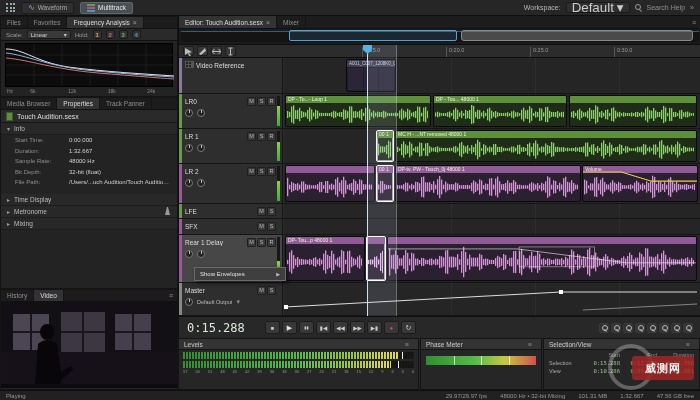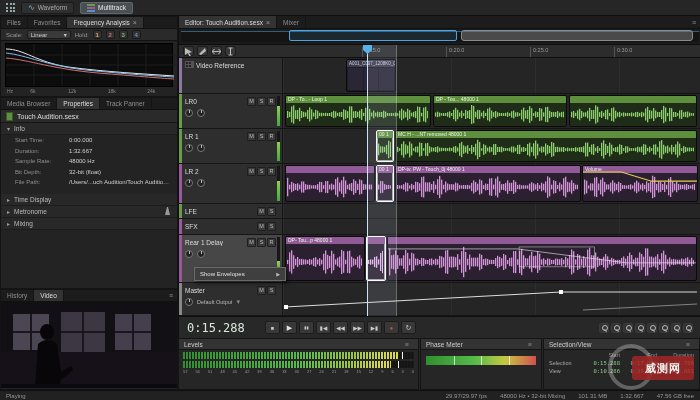--- a/index.html
+++ b/index.html
@@ -135,20 +135,30 @@
   <div class="topbar">
     <span class="appgrid"></span>
     <button class="modebtn">
       <span class="wfglyph">∿</span>
       <span>Waveform</span>
     </button>
     <button class="modebtn active">
       <span class="mtglyph"></span>
       <span>Multitrack</span>
     </button>
+    <div class="tb-right">
+      <span>Workspace:</span>
+      <button class="wsbtn">
+        <span>Default</span>
+        <span>▾</span>
+      </button>
+      <span class="glass"></span>
+      <span style="color:#8f8f8f;">Search Help</span>
+      <span style="color:#888;">»</span>
+    </div>
   </div>
 
   <div class="panel" style="left:0; top:16px; width:178px; height:81px;">
     <div class="tabs">
       <div class="tab">
           <span>Files</span>
         </div>
       <div class="tab">
           <span>Favorites</span>
         </div>

